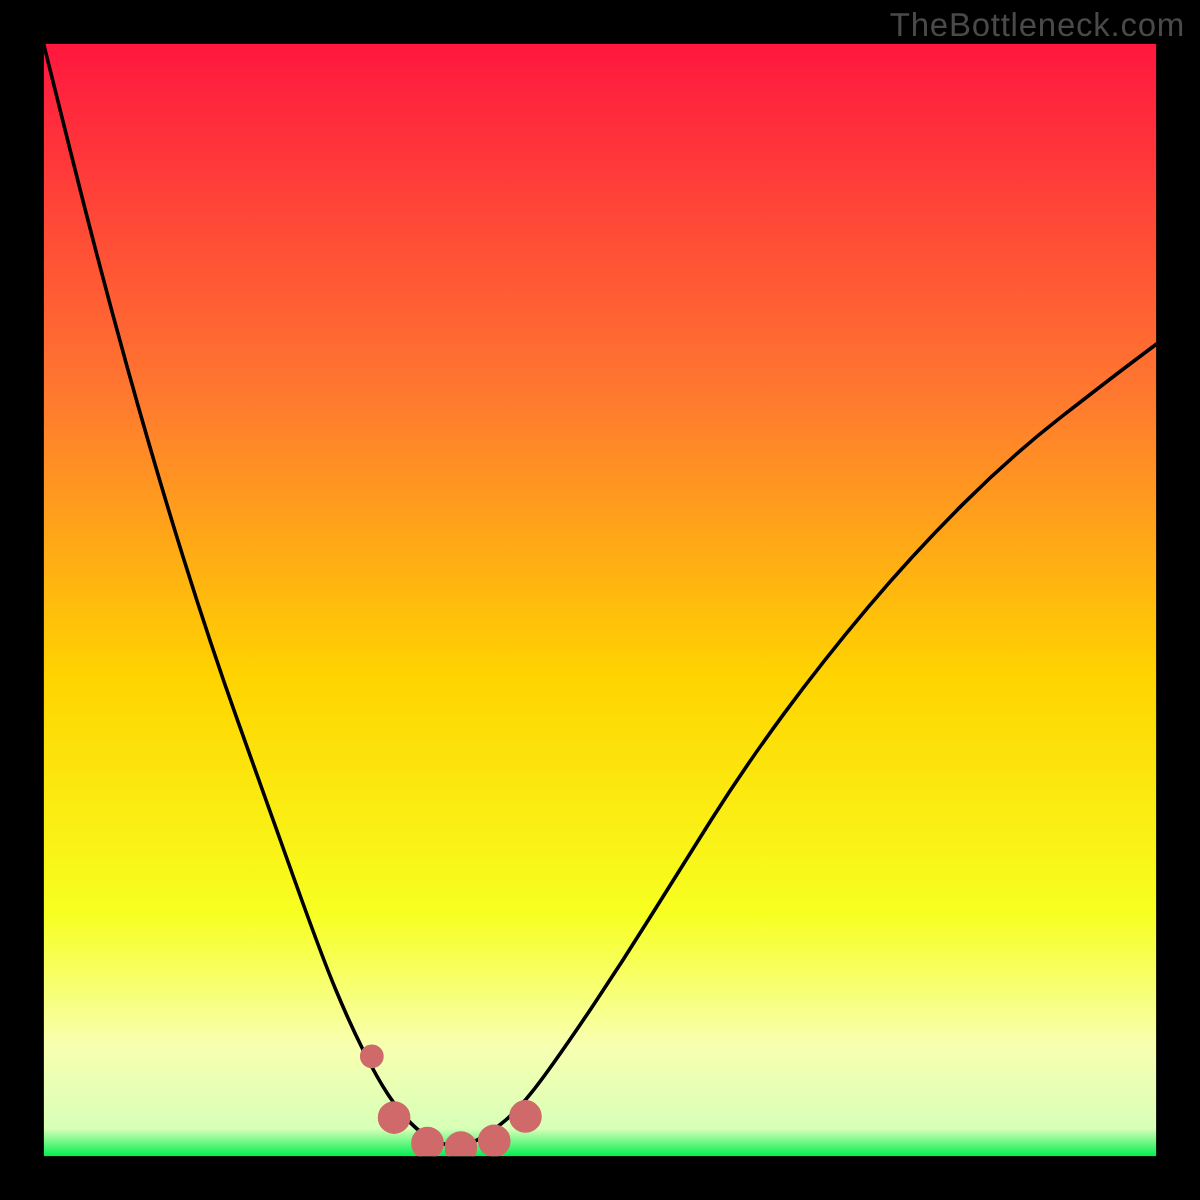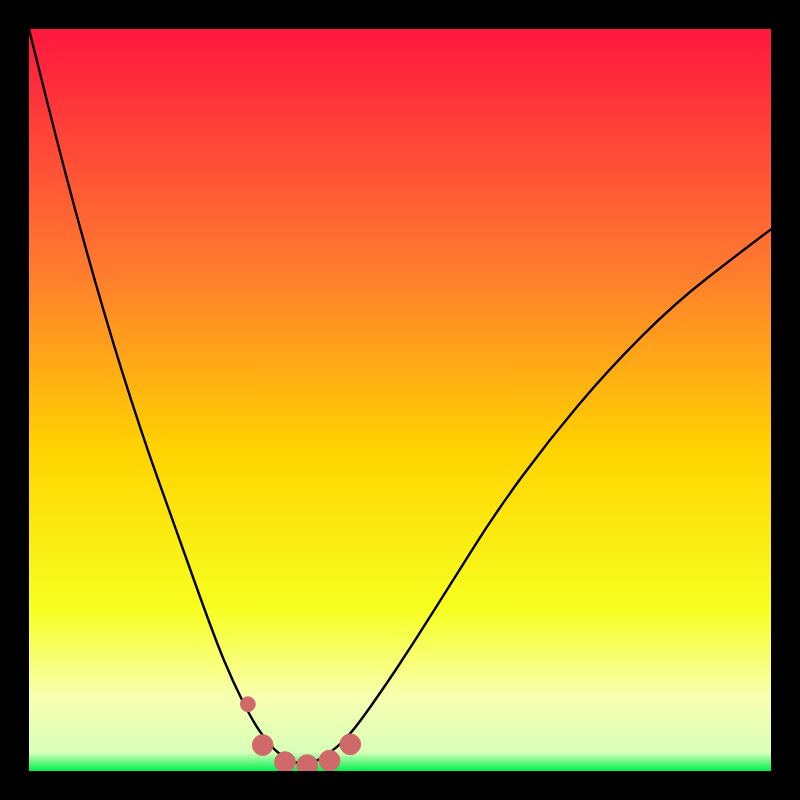--- a/index.html
+++ b/index.html
@@ -39,20 +39,21 @@
     display: block;
     width: 742px;
     height: 742px;
   }
 </style>
 </head>
 <body>
 
 <div class="frame">
 
+  <div class="watermark">TheBottleneck.com</div>
 
   <div class="plot-area">
     <svg id="plot-svg" viewBox="0 0 742 742">
       <defs>
         <linearGradient id="bg-grad" x1="0" y1="0" x2="0" y2="1">
           <stop id="g0" offset="0%" stop-color="#ff173f"></stop>
           <stop id="g1" offset="32%" stop-color="#ff7a2f"></stop>
           <stop id="g2" offset="57%" stop-color="#ffd400"></stop>
           <stop id="g3" offset="78%" stop-color="#f7ff20"></stop>
           <stop id="g4" offset="90%" stop-color="#f8ffb0"></stop>

